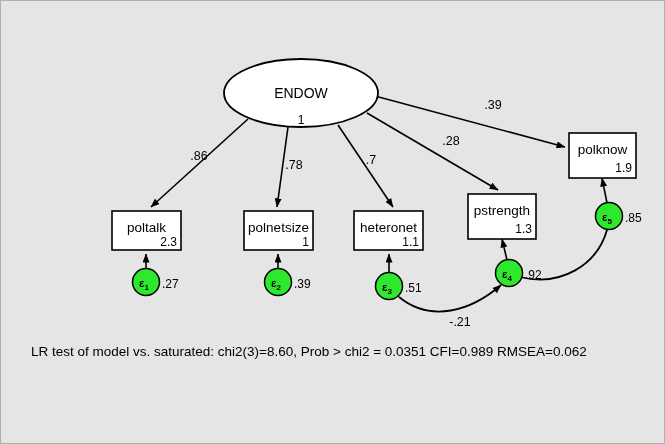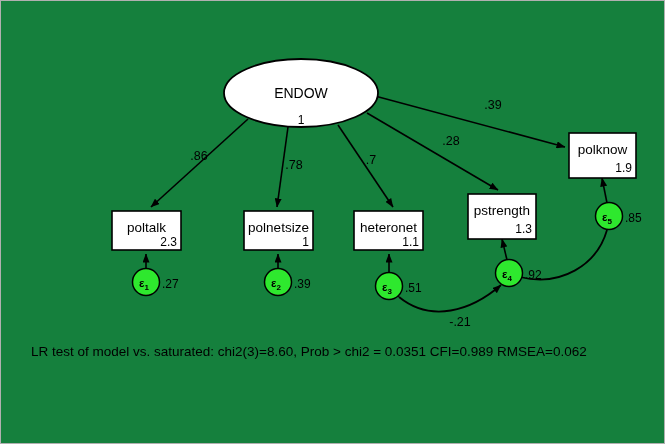--- a/index.html
+++ b/index.html
@@ -8,21 +8,21 @@
     padding: 0;
     background: #ffffff;
   }
   body {
     font-family: "Liberation Sans", sans-serif;
   }
   #canvas {
     position: relative;
     width: 665px;
     height: 444px;
-    background: #15803d;
+    background: #e5e5e5;
     border: 1px solid #b0b0b0;
     box-sizing: border-box;
     overflow: hidden;
   }
   svg#diagram {
     position: absolute;
     left: 0;
     top: 0;
     width: 665px;
     height: 444px;

